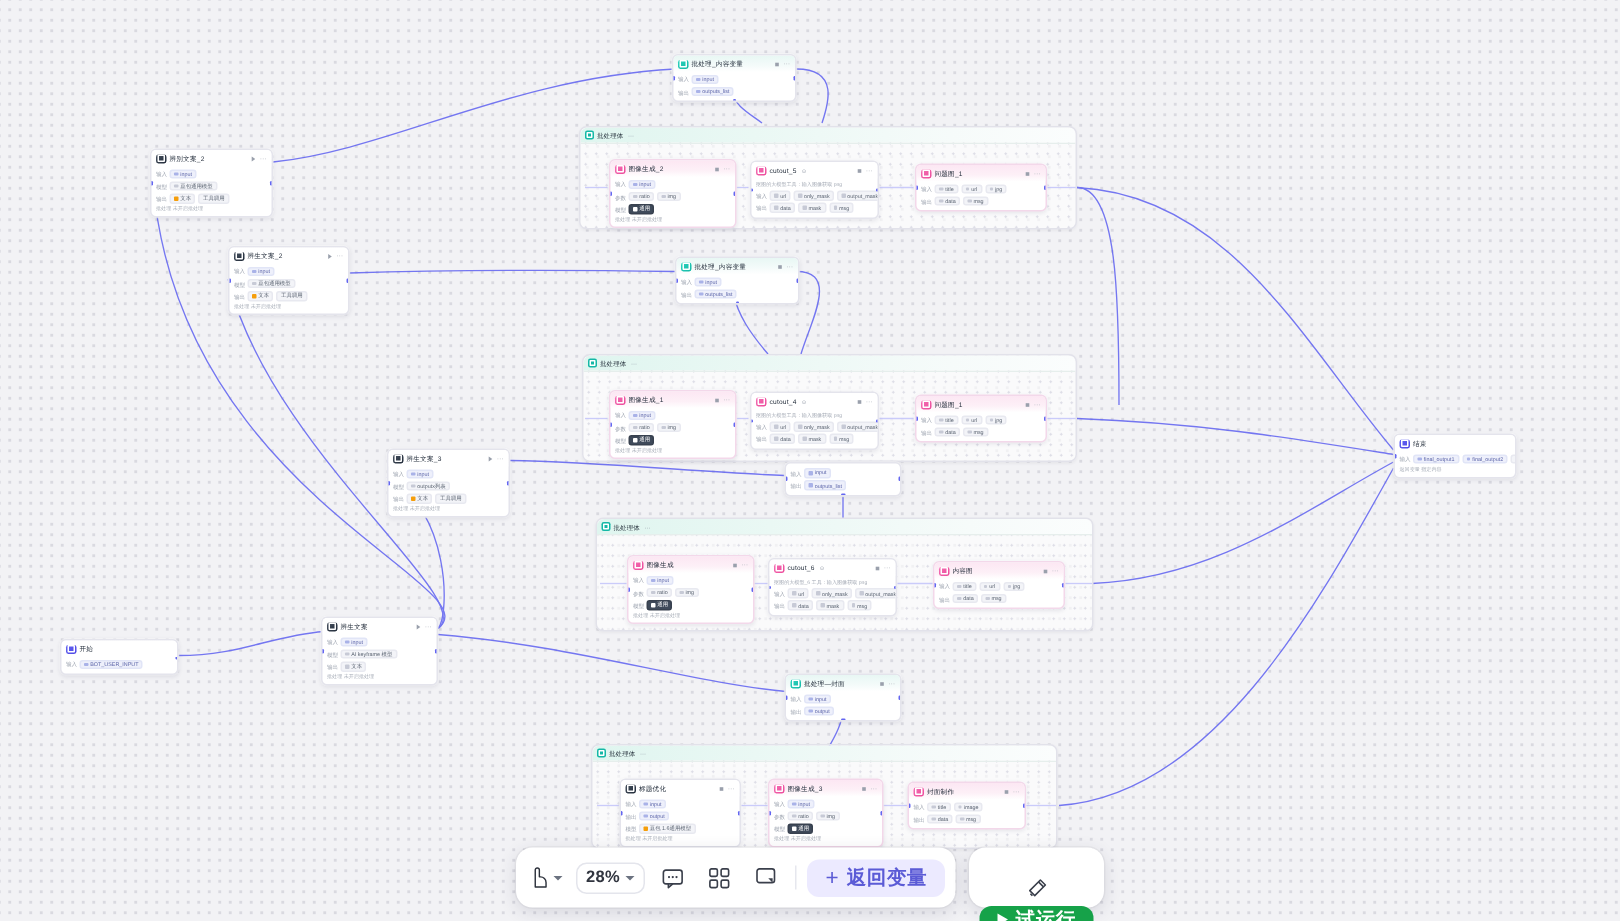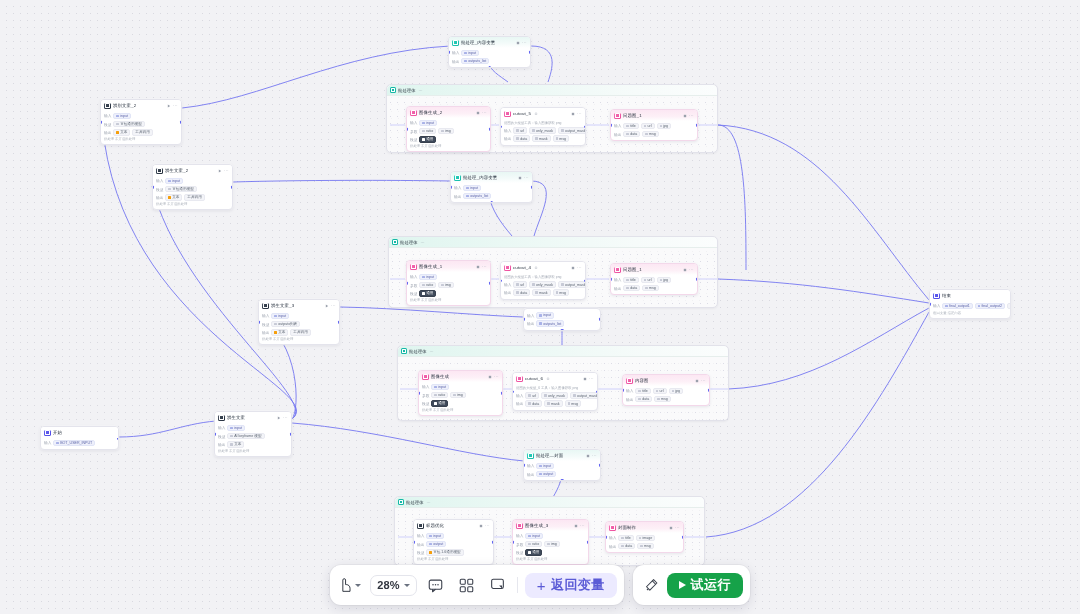--- a/index.html
+++ b/index.html
@@ -1144,21 +1144,21 @@
       </div>
 
       <div class="divider"></div>
 
       <div class="add-node">
         <span class="add-plus">+</span>
         <span>返回变量</span>
       </div>
     </div>
 
-    <div class="tbar" style="gap:4px;">
+    <div class="tbar" style="gap:4px;flex-direction:column;">
       <div class="tbtn" style="padding:0 4px;">
         <svg width="15" height="15" viewBox="0 0 18 18">
           <path d="M11.5 2 l4 4 -8.5 8.5 -4 -4 z" fill="none" stroke="#3a3f4b" stroke-width="1.25" stroke-linejoin="round"></path>
           <path d="M10 3.5 l4 4" fill="none" stroke="#3a3f4b" stroke-width="1.25"></path>
           <path d="M3.5 13 l1.6 1.6" fill="none" stroke="#3a3f4b" stroke-width="1.25"></path>
         </svg>
       </div>
       <div class="run-btn">
         <span class="tri"></span>
         <span>试运行</span>

